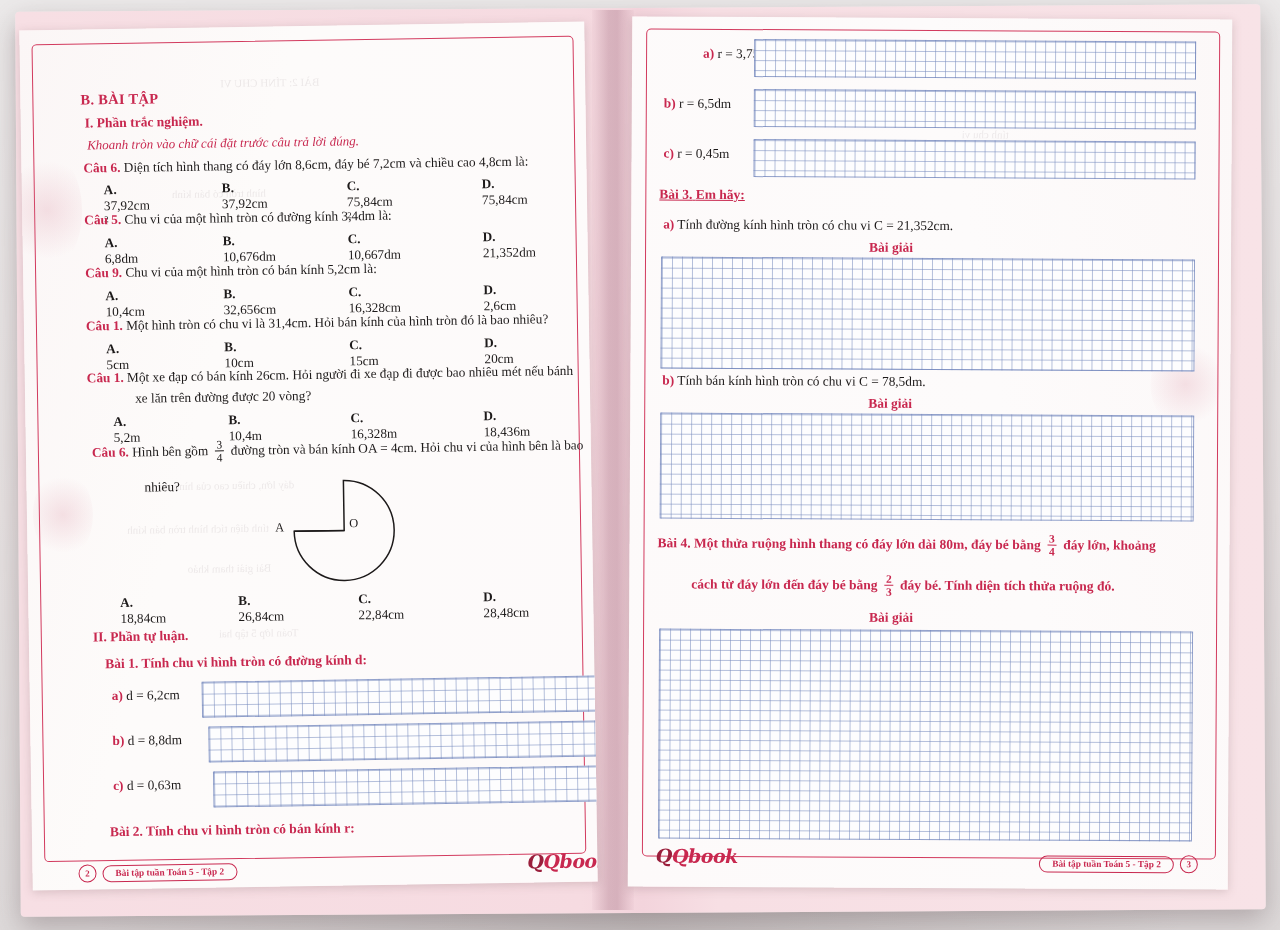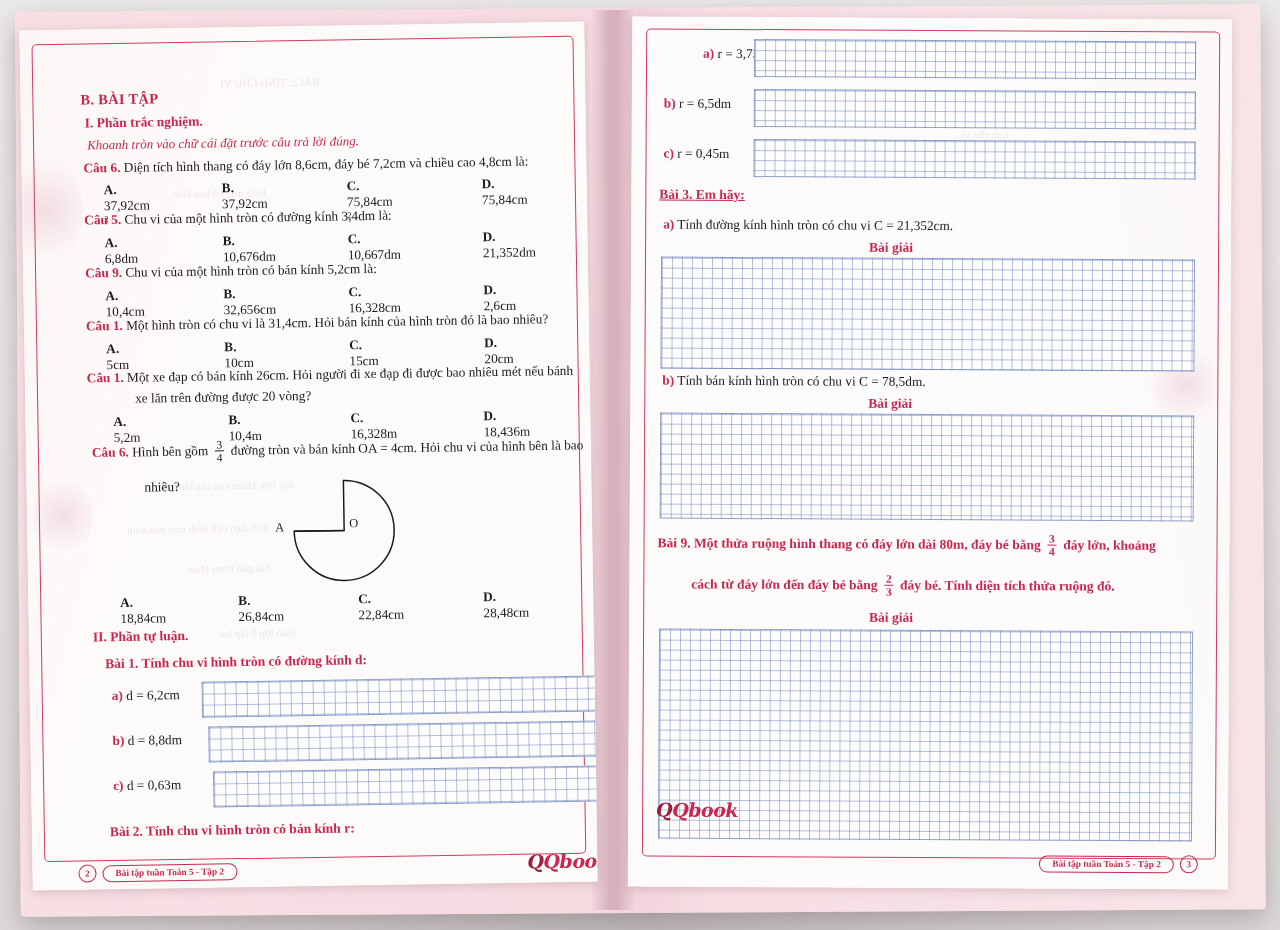--- a/index.html
+++ b/index.html
@@ -362,40 +362,40 @@
       <div class="grid sm" style="position:absolute;left:30px;top:240px;width:532px;height:110px;"></div>
 
       <div style="position:absolute;left:32px;top:355px;" class="q">
         <b>b)</b>
         <span>Tính bán kính hình tròn có chu vi C = 78,5dm.</span>
       </div>
       <div style="position:absolute;left:238px;top:378px;" class="subsec">Bài giải</div>
       <div class="grid sm" style="position:absolute;left:30px;top:396px;width:532px;height:104px;"></div>
 
       <div style="position:absolute;left:28px;top:515px;width:545px;" class="subsec">
-        <span>Bài 9.</span>
+        <span>Bài 4.</span>
         <span>Một thửa ruộng hình thang có đáy lớn dài 80m, đáy bé bằng</span>
         <span class="frac rd">
           <span class="num">3</span>
           <span class="den">4</span>
         </span>
         <span>đáy lớn, khoảng</span>
       </div>
       <div style="position:absolute;left:62px;top:556px;width:510px;" class="subsec">
         <span>cách từ đáy lớn đến đáy bé bằng</span>
         <span class="frac rd">
           <span class="num">2</span>
           <span class="den">3</span>
         </span>
         <span>đáy bé. Tính diện tích thửa ruộng đó.</span>
       </div>
       <div style="position:absolute;left:240px;top:592px;" class="subsec">Bài giải</div>
       <div class="grid sm" style="position:absolute;left:30px;top:612px;width:532px;height:208px;"></div>
 
-      <div class="logo" style="position:absolute;left:28px;top:782px;">
+      <div class="logo" style="position:absolute;left:28px;top:828px;">
         <span class="b">Q</span><span>Qbook</span>
       </div>
       <div class="footer" style="right:30px;top:836px;">
         <div class="pill">Bài tập tuần Toán 5 - Tập 2</div>
         <div class="pgnum">3</div>
       </div>
     </div>
   </div>
 </div>
 

